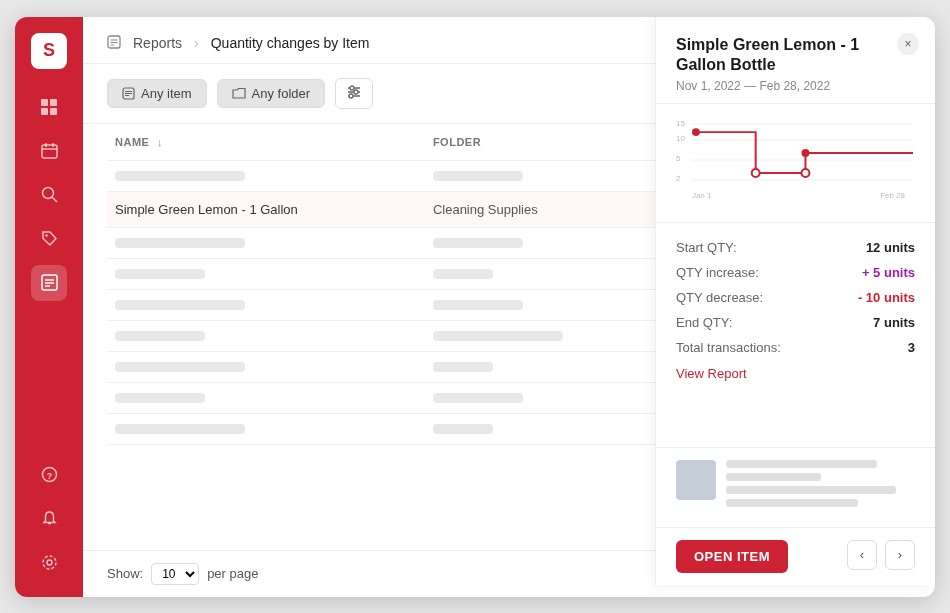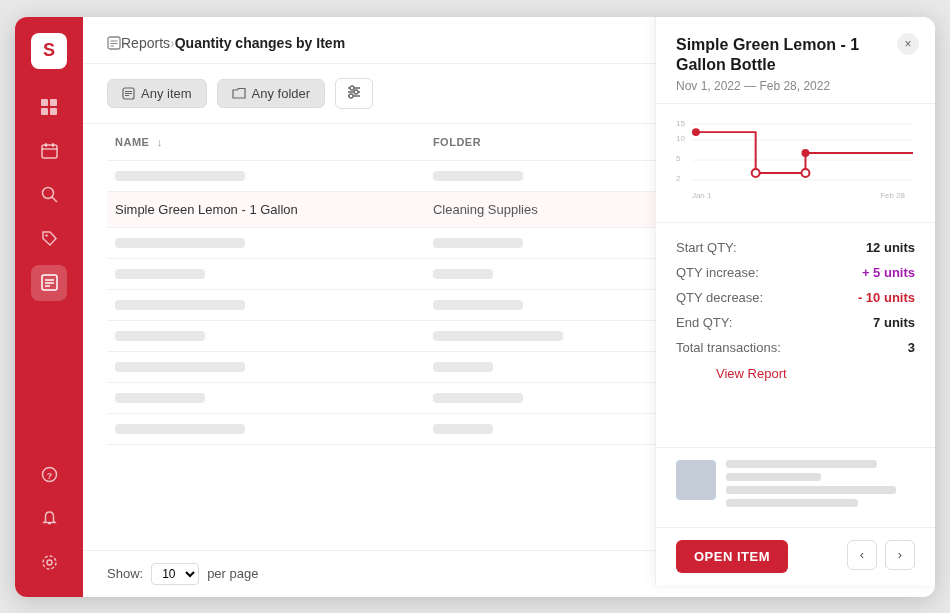--- a/index.html
+++ b/index.html
@@ -78,22 +78,22 @@
       position: relative;
     }
     
     .header {
       padding: 18px 24px 12px;
       border-bottom: 1px solid #eee;
       background: white;
     }
     .breadcrumb {
       display: flex;
-      align-items: center;
-      gap: 0;
+      align-items: flex-start;
+      gap: 12px;
       font-size: 14px;
       color: #555;
     }
     
     .filters {
       padding: 14px 24px;
       display: flex;
       align-items: center;
       gap: 10px;
       border-bottom: 1px solid #eee;
@@ -245,21 +245,20 @@
     .stat-value.negative { color: #cc2233; }
     .stat-value.positive { color: #a21caf; }
     .view-report-link {
       color: #cc2233;
       font-size: 13px;
       font-weight: 500;
       cursor: pointer;
       text-decoration: none;
       padding: 6px 0;
       display: inline-block;
-      margin-left: 40px;
     }
     
     .panel-preview {
       padding: 12px 20px;
       border-top: 1px solid #eee;
     }
     .preview-row {
       display: flex;
       gap: 10px;
       align-items: flex-start;
@@ -381,21 +380,21 @@
     <div class="header">
       <div class="breadcrumb">
         <svg width="14" height="14" viewBox="0 0 14 14" fill="none">
           <rect x="1" y="1" width="12" height="12" rx="2" stroke="#888" stroke-width="1.3"></rect>
           <line x1="3.5" y1="5" x2="10.5" y2="5" stroke="#888" stroke-width="1.1"></line>
           <line x1="3.5" y1="7.5" x2="10.5" y2="7.5" stroke="#888" stroke-width="1.1"></line>
           <line x1="3.5" y1="10" x2="7" y2="10" stroke="#888" stroke-width="1.1"></line>
         </svg>
         <span style="color:#555; font-size:14px;">Reports</span>
         <span style="color:#bbb;">›</span>
-        <span style="color:#222; font-size:14px; font-weight:700;">Quantity changes by Item</span>
+        <span style="color:#222; font-size:14px; font-weight:400;">Quantity changes by Item</span>
       </div>
     </div>
 
     <div class="filters">
       <button class="filter-btn">
         <svg width="13" height="13" viewBox="0 0 13 13" fill="none">
           <rect x="1" y="1" width="11" height="11" rx="2" stroke="#666" stroke-width="1.2"></rect>
           <line x1="3" y1="4.5" x2="10" y2="4.5" stroke="#666" stroke-width="1"></line>
           <line x1="3" y1="6.5" x2="10" y2="6.5" stroke="#666" stroke-width="1"></line>
           <line x1="3" y1="8.5" x2="7" y2="8.5" stroke="#666" stroke-width="1"></line>

